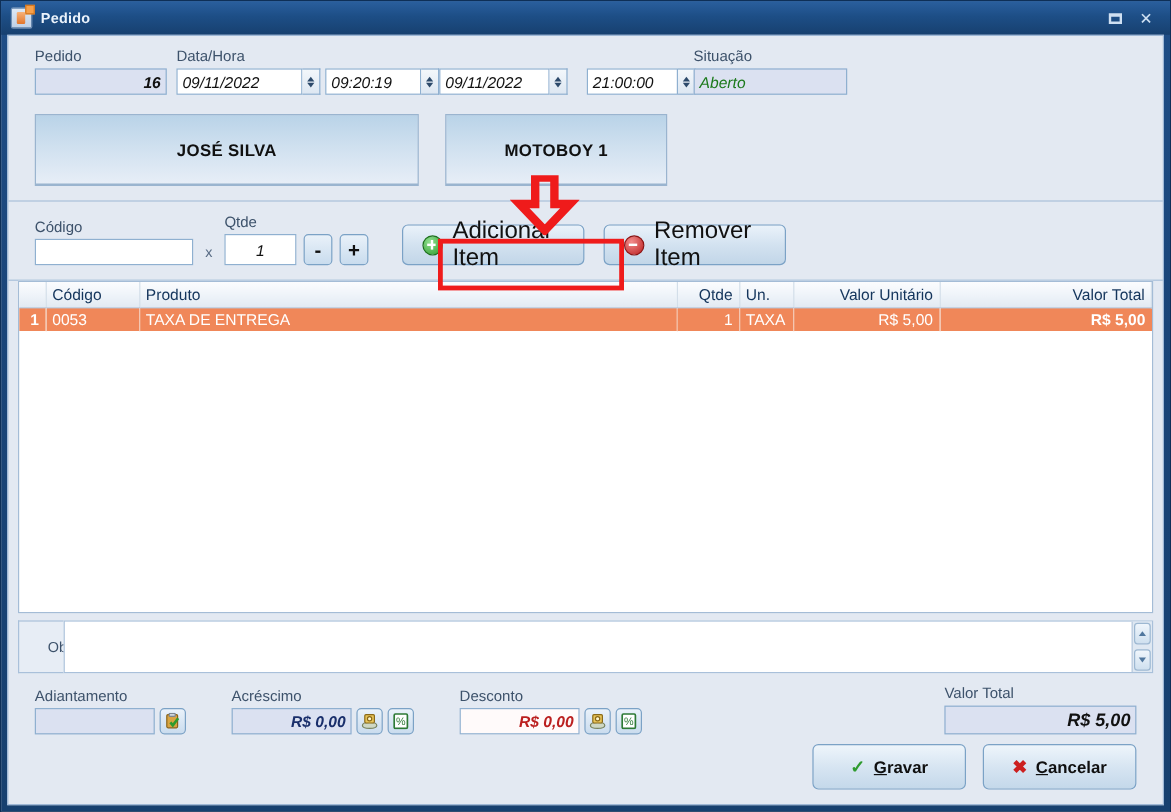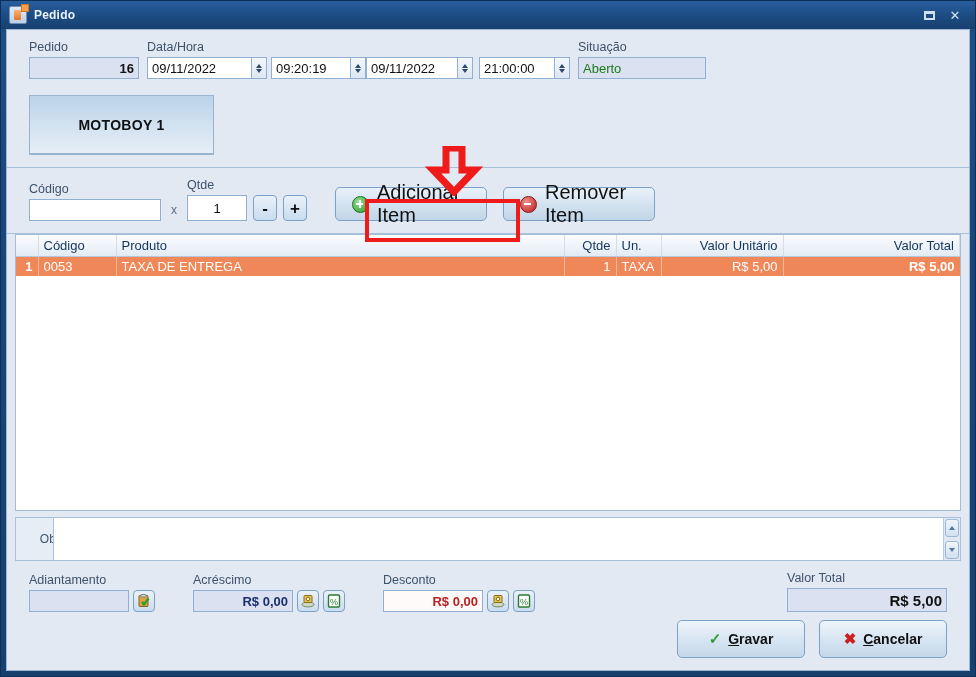--- a/index.html
+++ b/index.html
@@ -45,21 +45,21 @@
     display:flex;flex-direction:column;
   }
   .sep{height:1px;background:#a9c0da;width:100%;}
   
   .top-pane{padding:10px 0 6px 0;}
   .row-fields{display:flex;align-items:flex-end;padding:0 22px;gap:0;}
   .fld{display:flex;flex-direction:column;}
   .lbl{font-size:12.5px;color:#3d526b;margin-bottom:3px;line-height:14px;}
   .inp{
     height:22px;border:1px solid #8fb0d0;background:#fff;box-sizing:border-box;
-    font-size:13px;color:#111;display:flex;align-items:center;padding:0 4px;
+    font-size:13px;color:#111;display:flex;align-items:center;padding:0 4px;font-style:italic;
   }
   .inp.readonly{background:#dbe1f1;}
   .inp.num{justify-content:flex-end;font-weight:bold;}
   .spin{
     width:15px;height:22px;border:1px solid #8fb0d0;border-left:none;box-sizing:border-box;
     background:linear-gradient(180deg,#f3f7fb,#dde7f2);
     display:flex;flex-direction:column;align-items:center;justify-content:center;gap:1px;
   }
   .spin i{display:block;width:0;height:0;border-left:3px solid transparent;border-right:3px solid transparent;}
   .spin i.up{border-bottom:4px solid #2d4a6b;}
@@ -218,40 +218,43 @@
 
         <div class="fld" style="width:212px;margin-left:4px;">
           <div class="tline">
             <div class="combo">
               <div class="inp" style="width:92px;">09/11/2022</div>
               <div class="spin">
                   <i class="up"></i>
                   <i class="dn"></i>
                 </div>
             </div>
-            <div class="combo" style="margin-left:6px;align-items:center;">
+            <div class="combo" style="margin-left:16px;align-items:center;">
               <div class="inp" style="width:76px;">21:00:00</div>
               <div class="spin">
                   <i class="up"></i>
                   <i class="dn"></i>
                 </div>
             </div>
           </div>
         </div>
 
         <div class="fld" style="width:137px;">
           <div class="lbl">Situação</div>
           <div class="inp readonly" style="width:128px;color:#1c7a1c;">Aberto</div>
         </div>
 
 
       </div>
     </div>
 
     <div class="panels">
+      <div class="bigpanel" style="width:320px;">
+        <span>JOSÉ SILVA</span>
+      </div>
       <div class="bigpanel" style="width:185px;">
         <span>MOTOBOY 1</span>
       </div>
     </div>
 
     <div class="sep"></div>
 
     <div class="entry">
       <div class="entry-row">
 

